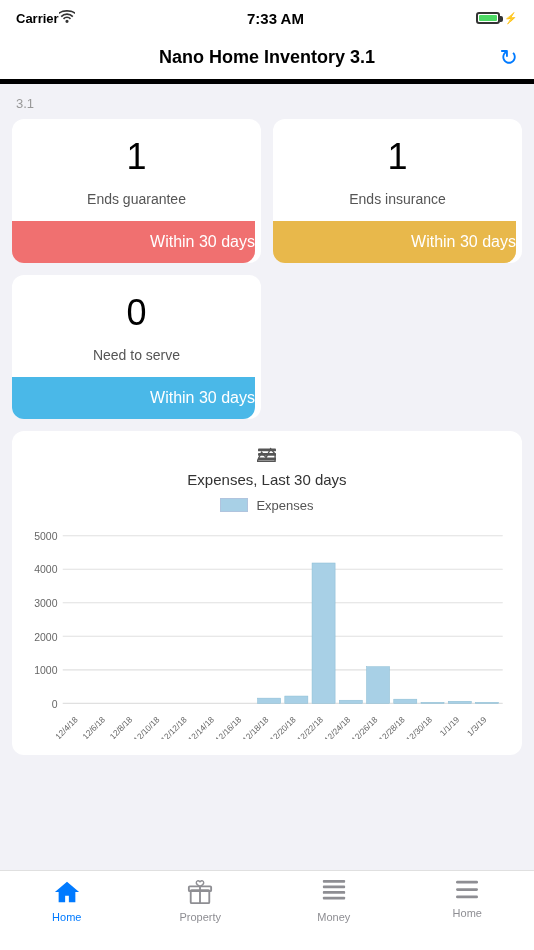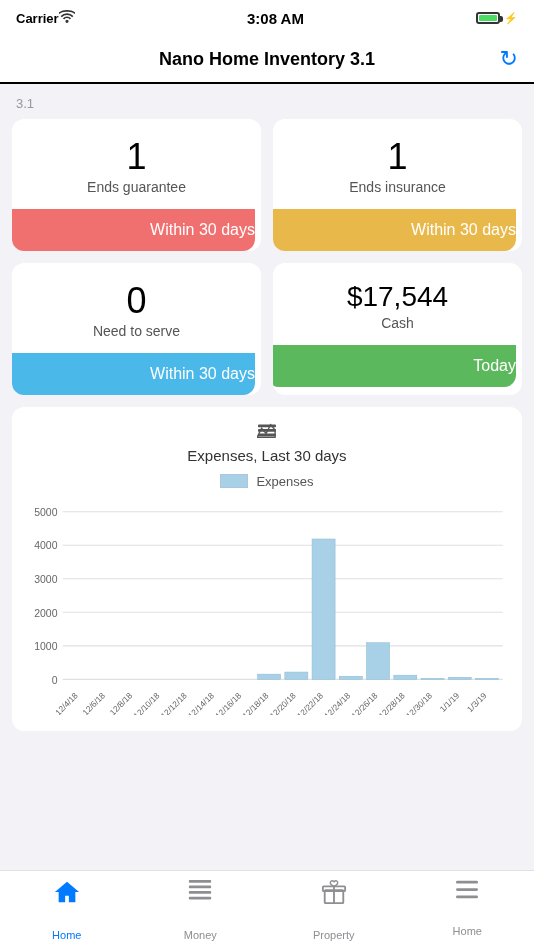--- a/index.html
+++ b/index.html
@@ -42,21 +42,21 @@
     .wifi-icon { font-size: 13px; }
     .bolt { font-size: 11px; }
 
     
     .nav-bar {
       display: flex;
       justify-content: center;
       align-items: center;
       background: #fff;
       height: 48px;
-      border-bottom: 2px solid #000000;
+      border-bottom: 5px solid #000000;
       position: relative;
     }
     .nav-title {
       font-size: 18px;
       font-weight: 600;
       color: #000;
     }
     .nav-refresh {
       position: absolute;
       right: 16px;
@@ -110,21 +110,21 @@
 
     .card-number {
       font-size: 36px;
       font-weight: 300;
       color: #000;
       line-height: 1;
     }
     .card-label {
       font-size: 14px;
       color: #555;
-      margin-top: 4px;
+      margin-top: 16px;
       margin-bottom: 14px;
     }
     .card-btn {
       width: calc(100% + 24px);
       margin-left: -12px;
       padding: 12px 0;
       border: none;
       font-size: 16px;
       font-weight: 500;
       color: #fff;
@@ -175,21 +175,21 @@
       border-top: 1px solid #e0e0e0;
       display: flex;
       align-items: flex-start;
       padding-top: 8px;
     }
     .tab-item {
       flex: 1;
       display: flex;
       flex-direction: column;
       align-items: center;
-      gap: 20px;
+      gap: 2px;
       cursor: pointer;
     }
     .tab-icon {
       font-size: 26px;
       line-height: 1;
     }
     .tab-label {
       font-size: 11px;
     }
     .tab-active { color: #007aff; }
@@ -215,21 +215,21 @@
 
 <div class="status-bar">
   <div class="status-left">
     <span>Carrier</span>
     <span class="wifi-icon">
       <svg width="16" height="13" viewBox="0 0 20 16">
           <path d="M10 12a2 2 0 110 4 2 2 0 010-4zm0-4a7 7 0 015.1 2.2l-1.5 1.5A5 5 0 0010 10a5 5 0 00-3.6 1.7L4.9 10.2A7 7 0 0110 8zm0-4a11 11 0 018 3.4l-1.5 1.5A9 9 0 0010 6a9 9 0 00-6.5 2.9L2 7.4A11 11 0 0110 4zm0-4C15.5 0 20.4 2.2 24 5.8l-1.5 1.5A15 15 0 0010 2 15 15 0 00-2.5 7.3L-4 5.8A19 19 0 0110 0z" fill="#333"></path>
         </svg>
     </span>
   </div>
-  <div class="status-center">3:08 AM</div>
+  <div class="status-center">7:33 AM</div>
   <div class="status-right">
     <div class="battery-icon">
       <div class="battery-fill"></div>
     </div>
     <span class="bolt">⚡</span>
   </div>
 </div>
 
 <div class="nav-bar">
   <span class="nav-title">Nano Home Inventory 3.1</span>
@@ -255,25 +255,20 @@
       <div class="card-label">Ends insurance</div>
       <button class="card-btn btn-yellow">Within 30 days</button>
     </div>
 
     <div class="card">
       <div class="card-number">0</div>
       <div class="card-label">Need to serve</div>
       <button class="card-btn btn-blue">Within 30 days</button>
     </div>
 
-    <div class="card">
-      <div class="card-number" style="font-size:28px; font-weight:300;">$17,544</div>
-      <div class="card-label">Cash</div>
-      <button class="card-btn btn-green">Today</button>
-    </div>
 
   </div>
 
   <div class="chart-section">
     <div class="chart-title">
 
       <svg width="20" height="18" viewBox="0 0 22 20" fill="none">
         <rect x="1" y="14" width="20" height="3" rx="1" fill="#555"></rect>
         <rect x="1" y="9" width="20" height="3" rx="1" fill="#555"></rect>
         <rect x="1" y="4" width="20" height="3" rx="1" fill="#555"></rect>
@@ -364,42 +359,42 @@
     <span class="tab-icon">
       <svg width="28" height="26" viewBox="0 0 30 28" fill="none">
         <path d="M15 3L2 14h4v11h7v-7h4v7h7V14h4L15 3z" fill="#007aff"></path>
       </svg>
     </span>
     <span class="tab-label" style="color:#007aff;">Home</span>
   </div>
 
   <div class="tab-item tab-inactive">
     <span class="tab-icon">
+      <svg width="26" height="26" viewBox="0 0 26 28" fill="none">
+
+        <rect x="3" y="12" width="20" height="14" rx="1" stroke="#8e8e93" stroke-width="2" fill="none"></rect>
+        <rect x="1" y="8" width="24" height="5" rx="1" stroke="#8e8e93" stroke-width="2" fill="none"></rect>
+        <path d="M13 8 C13 8 9 6 9 4 C9 2 11 1 13 3 C15 1 17 2 17 4 C17 6 13 8 13 8Z" stroke="#8e8e93" stroke-width="1.5" fill="none"></path>
+        <line x1="13" y1="8" x2="13" y2="26" stroke="#8e8e93" stroke-width="2"></line>
+      </svg>
+    </span>
+    <span class="tab-label">Property</span>
+  </div>
+
+  <div class="tab-item tab-inactive">
+    <span class="tab-icon">
       <svg width="26" height="26" viewBox="0 0 28 26" fill="none">
 
         <rect x="2" y="18" width="24" height="3" rx="1" fill="#8e8e93"></rect>
         <rect x="2" y="12" width="24" height="3" rx="1" fill="#8e8e93"></rect>
         <rect x="2" y="6" width="24" height="3" rx="1" fill="#8e8e93"></rect>
         <rect x="2" y="0" width="24" height="3" rx="1" fill="#8e8e93"></rect>
       </svg>
     </span>
     <span class="tab-label">Money</span>
-  </div>
-
-  <div class="tab-item tab-inactive">
-    <span class="tab-icon">
-      <svg width="26" height="26" viewBox="0 0 26 28" fill="none">
-
-        <rect x="3" y="12" width="20" height="14" rx="1" stroke="#8e8e93" stroke-width="2" fill="none"></rect>
-        <rect x="1" y="8" width="24" height="5" rx="1" stroke="#8e8e93" stroke-width="2" fill="none"></rect>
-        <path d="M13 8 C13 8 9 6 9 4 C9 2 11 1 13 3 C15 1 17 2 17 4 C17 6 13 8 13 8Z" stroke="#8e8e93" stroke-width="1.5" fill="none"></path>
-        <line x1="13" y1="8" x2="13" y2="26" stroke="#8e8e93" stroke-width="2"></line>
-      </svg>
-    </span>
-    <span class="tab-label">Property</span>
   </div>
 
   <div class="tab-item tab-inactive">
     <span class="tab-icon">
       <svg width="26" height="22" viewBox="0 0 28 24" fill="none">
         <rect x="2" y="2" width="24" height="3" rx="1.5" fill="#8e8e93"></rect>
         <rect x="2" y="10" width="24" height="3" rx="1.5" fill="#8e8e93"></rect>
         <rect x="2" y="18" width="24" height="3" rx="1.5" fill="#8e8e93"></rect>
       </svg>
     </span>

